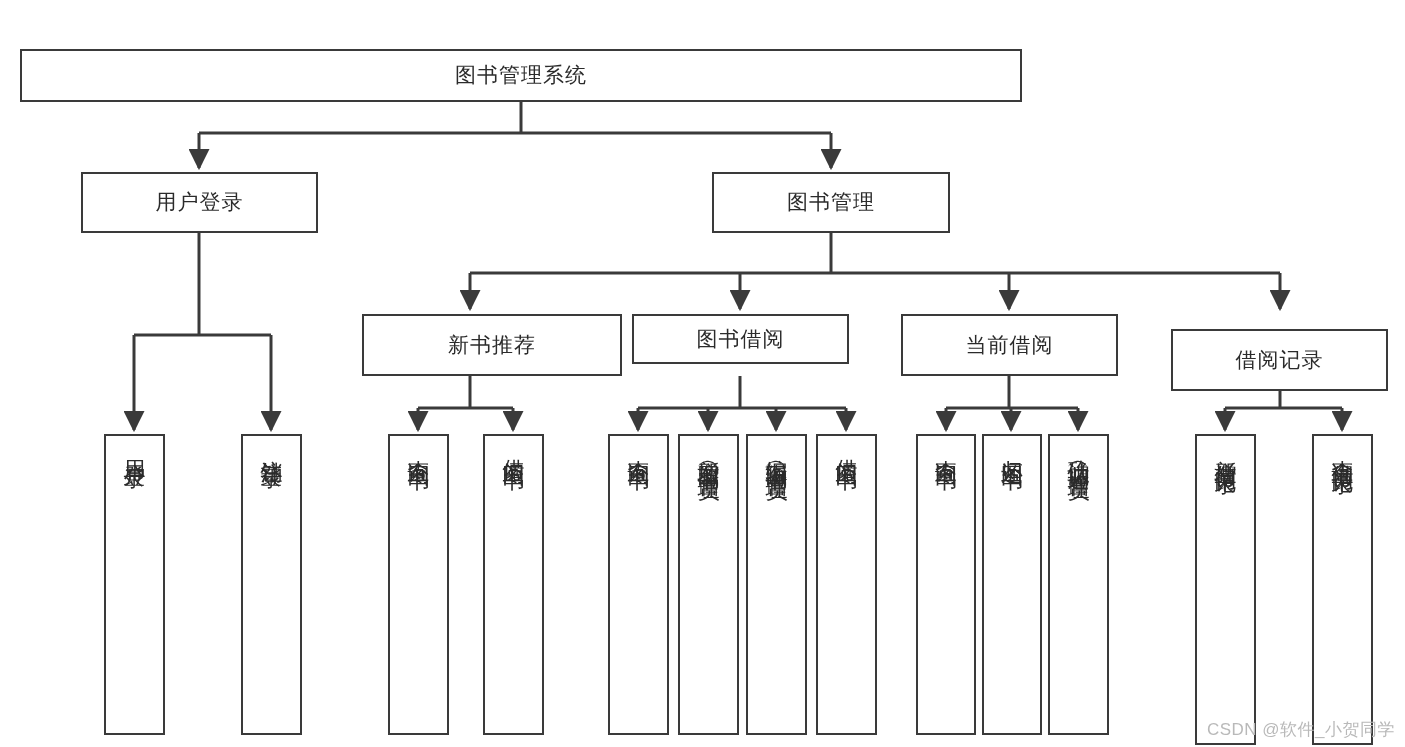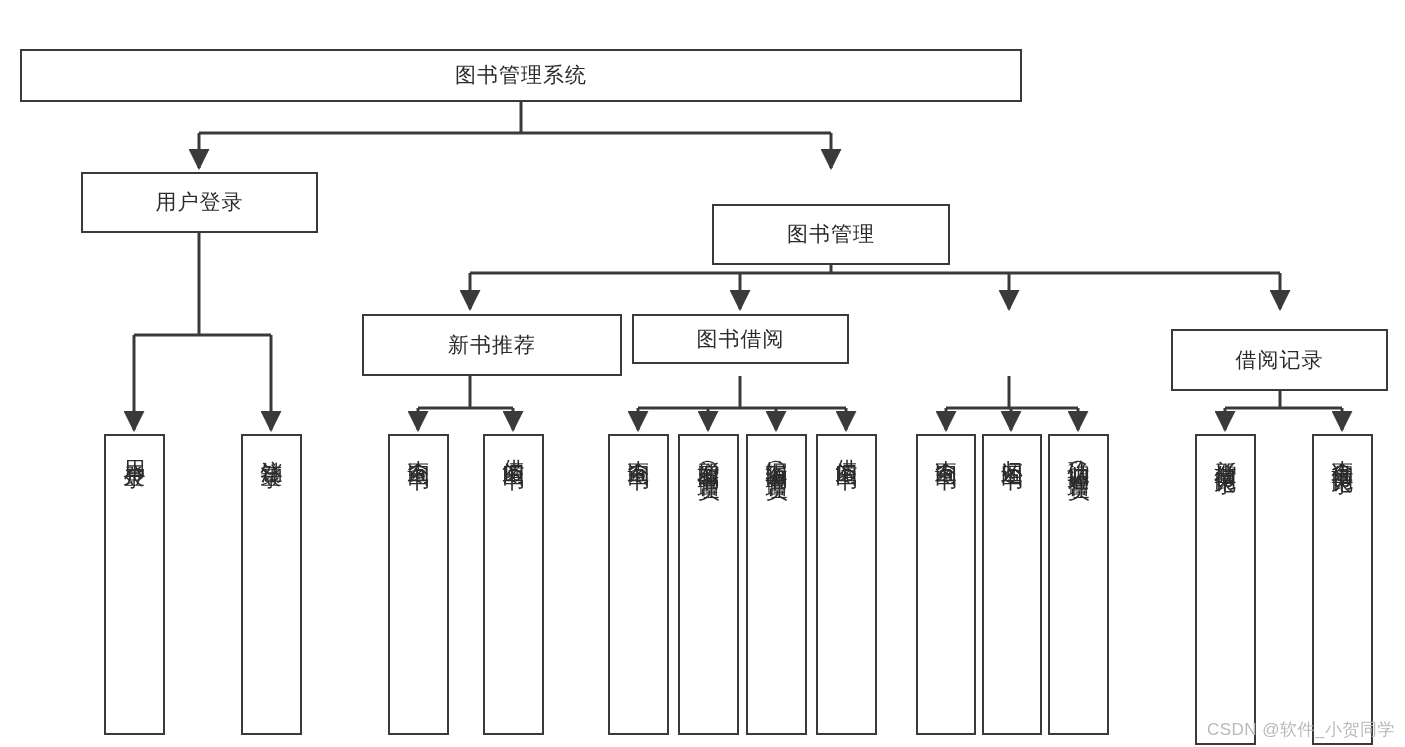--- a/index.html
+++ b/index.html
@@ -123,29 +123,32 @@
     </g>
   </svg>
 
   <div class="node horiz" style="left:20px; top:13px; width:1002px; height:53px;margin-top:36px;">
     <span class="node-label">图书管理系统</span>
   </div>
 
   <div class="node horiz" style="left:81px; top:172px; width:237px; height:61px;">
     <span class="node-label">用户登录</span>
   </div>
-  <div class="node horiz" style="left:712px; top:172px; width:238px; height:61px;margin-top:32px;">
+  <div class="node horiz" style="left:712px; top:172px; width:238px; height:61px;">
     <span class="node-label">图书管理</span>
   </div>
 
   <div class="node horiz" style="left:362px; top:314px; width:260px; height:62px;">
     <span class="node-label">新书推荐</span>
   </div>
   <div class="node horiz" style="left:632px; top:314px; width:217px; height:50px;">
     <span class="node-label">图书借阅</span>
+  </div>
+  <div class="node horiz" style="left:901px; top:314px; width:217px; height:62px;">
+    <span class="node-label">当前借阅</span>
   </div>
   <div class="node horiz" style="left:1171px; top:329px; width:217px; height:62px;">
     <span class="node-label">借阅记录</span>
   </div>
 
   <div class="node vert" style="left:104px; top:434px; width:61px; height:301px;">
     <span class="node-label">用户登录</span>
   </div>
   <div class="node vert" style="left:241px; top:434px; width:61px; height:301px;">
     <span class="node-label">注销登录</span>

